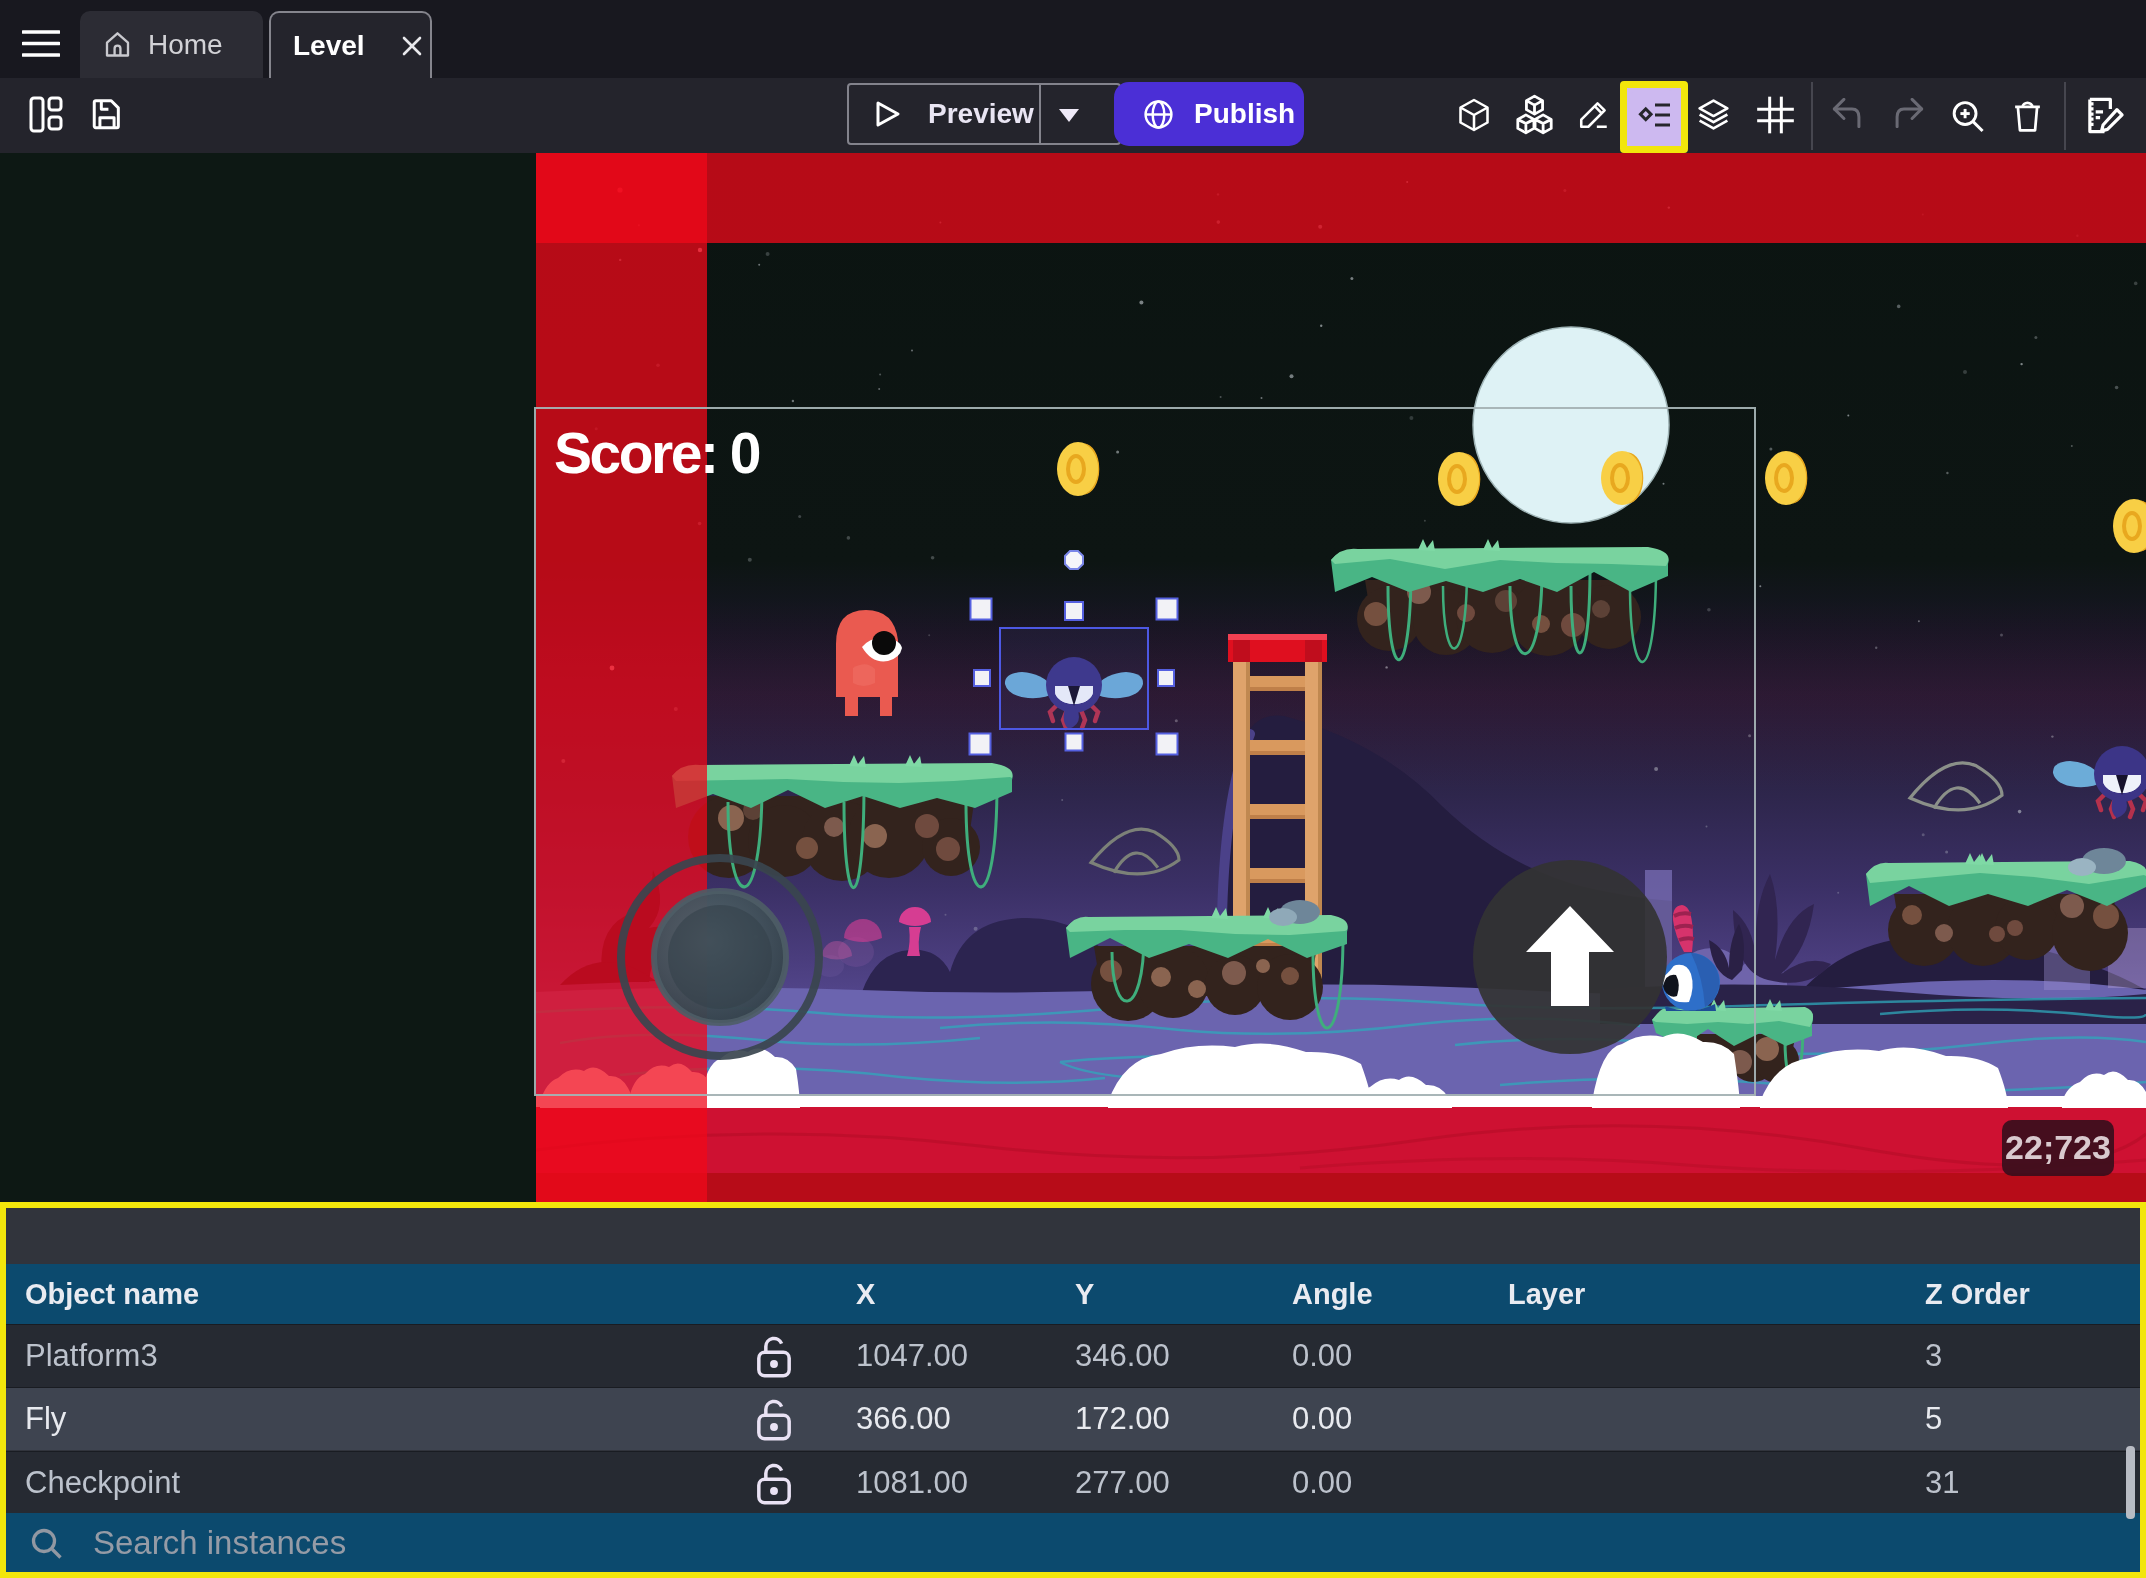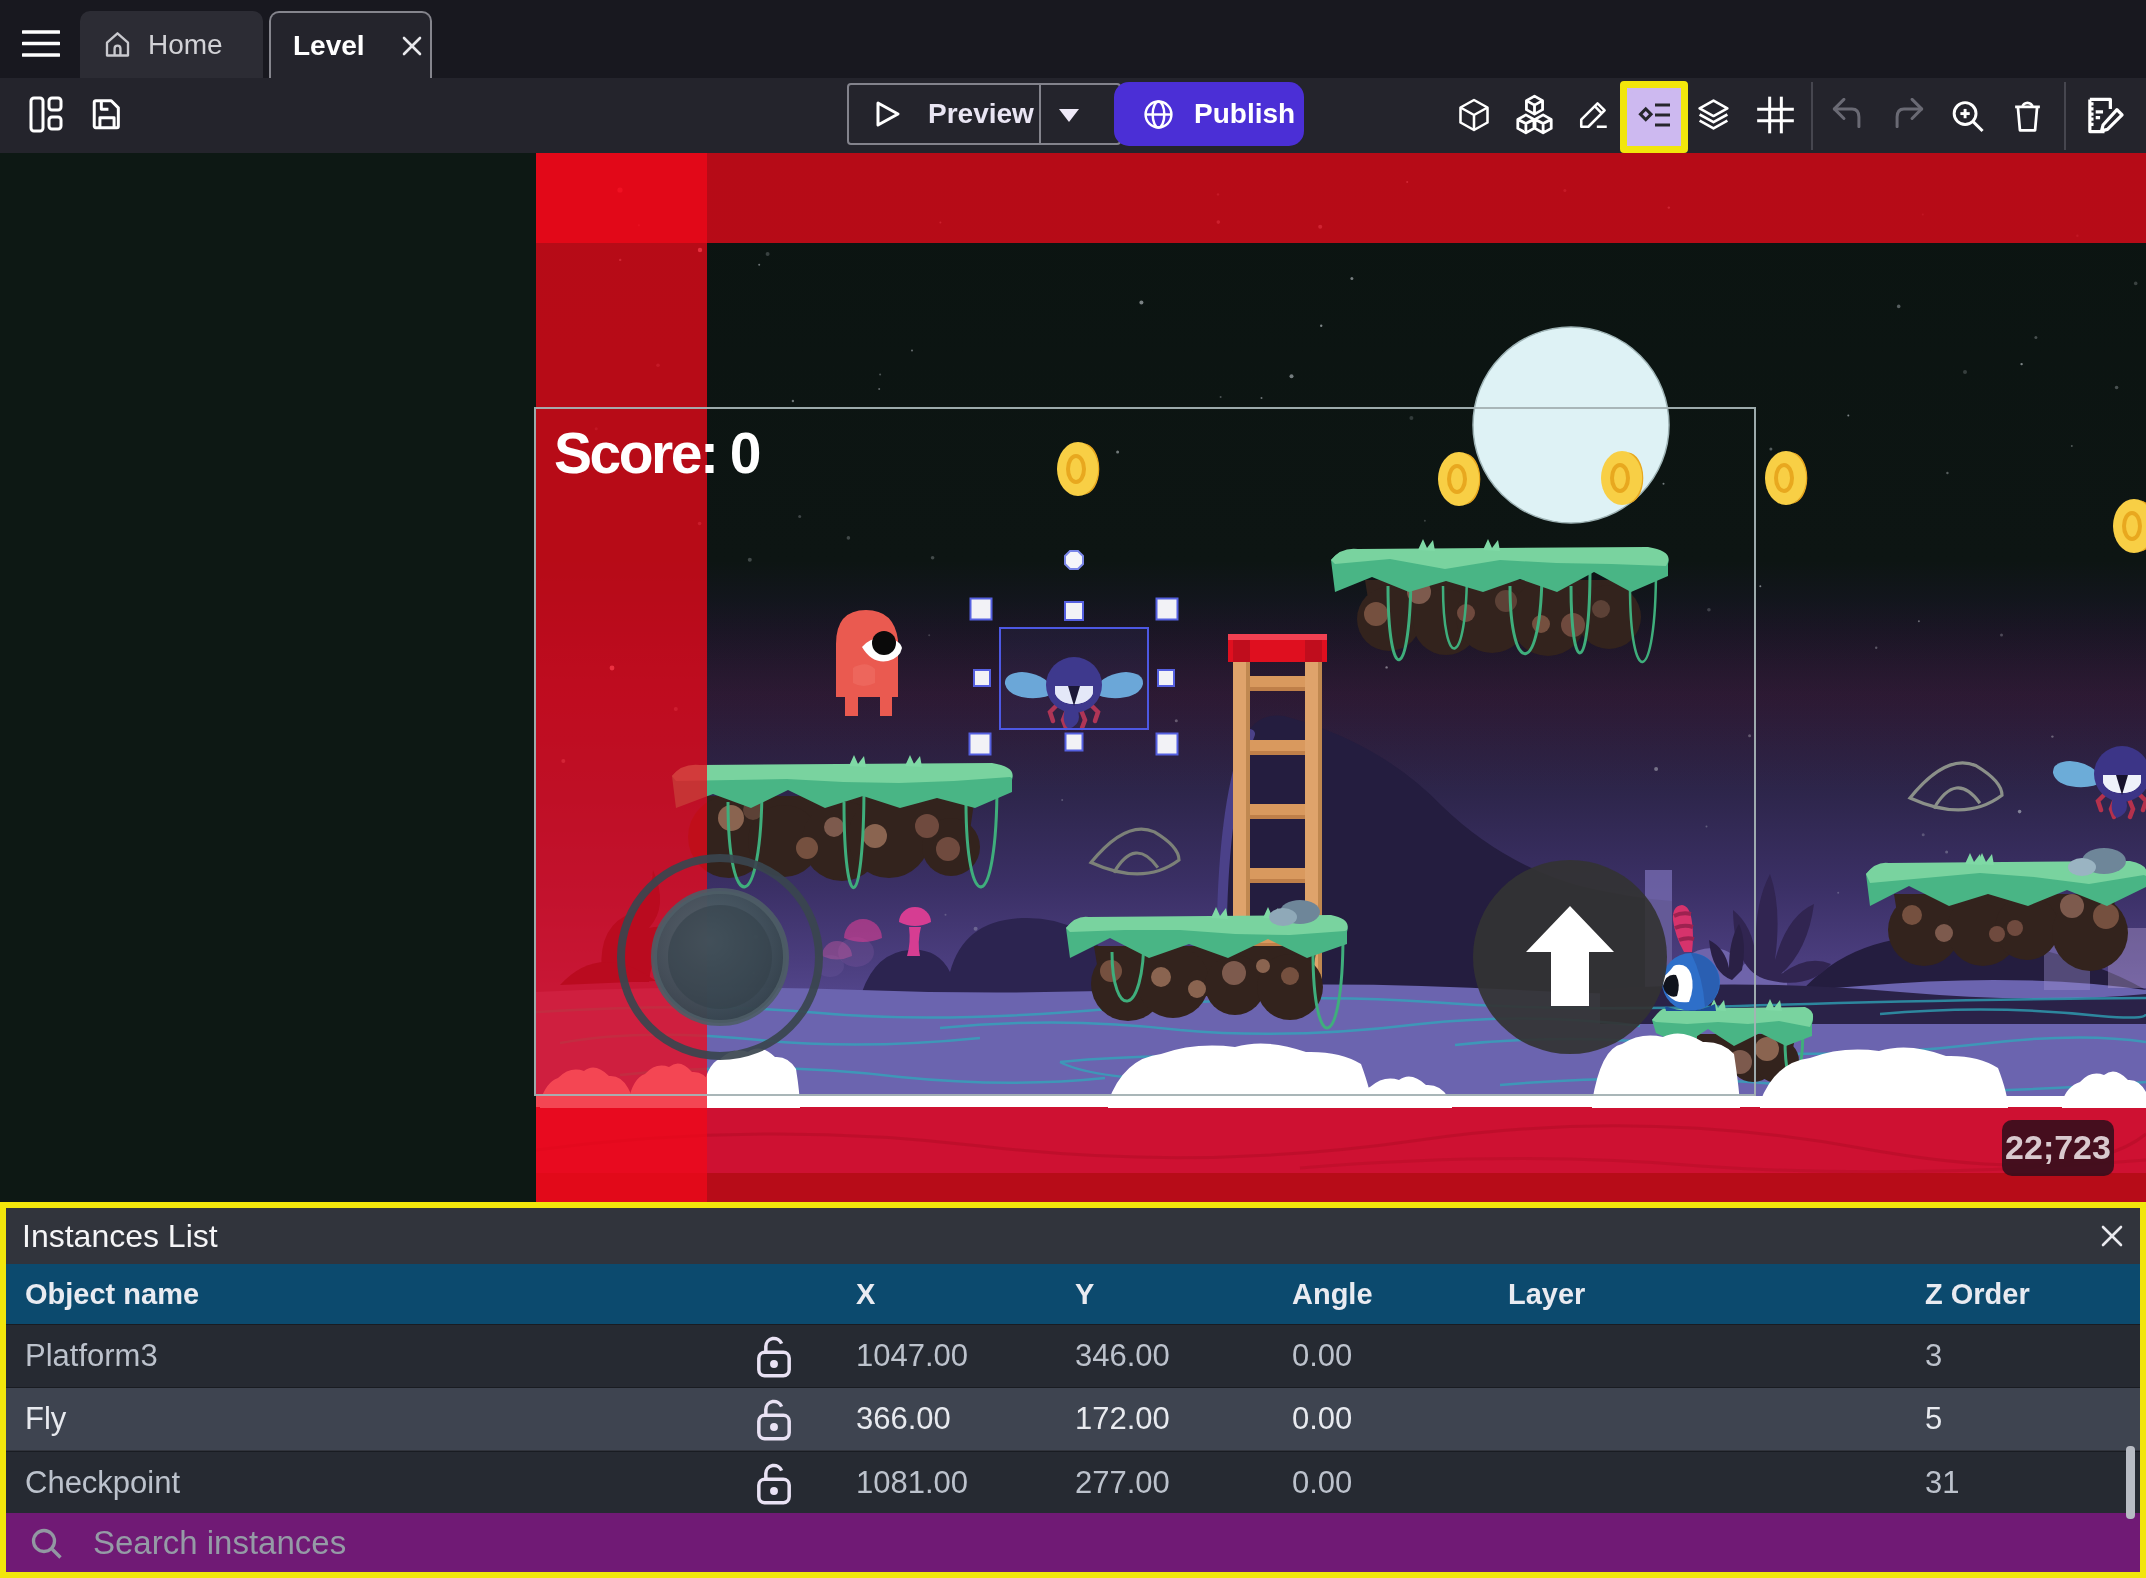--- a/index.html
+++ b/index.html
@@ -17,21 +17,21 @@
 #btn-publish { position:absolute; left:1114px; top:4px; width:190px; height:64px; background:#4b2fd6; border-radius:15px; display:flex; align-items:center; color:#fff; }
 
 #canvas { position:absolute; top:153px; left:0; width:2146px; height:1173px; background:#0d1814; }
 
 #panel { position:absolute; top:1202px; left:0; width:2146px; height:376px; background:#31343c; border:6px solid #f2e60b; }
 #panel .title { position:absolute; top:0; left:0; width:2134px; height:56px; background:#31343c; }
 #panel .hdr { position:absolute; top:56px; left:0; width:2134px; height:60px; background:#0c4a6e; }
 .row { position:absolute; left:0; width:2134px; height:63px; border-top:1px solid #191c22; }
 .cell { position:absolute; top:0; height:100%; display:flex; align-items:center; color:#bcc2cc; font-size:31px; }
 .hcell { position:absolute; top:0; height:100%; display:flex; align-items:center; color:#e9ebf1; font-size:29px; font-weight:bold; }
-#search { position:absolute; top:305px; left:0; width:2134px; height:59px; background:#701a75; }
+#search { position:absolute; top:305px; left:0; width:2134px; height:59px; background:#0c4a6e; }
 </style></head>
 <body>
 <div id="page">
 
 <div id="tabbar">
   <svg class="abs" style="top:29px;left:22px" width="38" height="30" viewBox="0 0 38 30">
         <g stroke="#fff" stroke-width="3.6" stroke-linecap="round">
           <line x1="1" y1="3" x2="37" y2="3"></line>
           <line x1="1" y1="14.5" x2="37" y2="14.5"></line>
           <line x1="1" y1="26" x2="37" y2="26"></line>
@@ -547,27 +547,20 @@
         <path d="M1070 551 l8 0 5 5 0 8 -5 5 -8 0 -5 -5 0 -8 Z" fill="#f5f5fa" stroke="#7a86e8" stroke-width="2"></path>
 
 <g>
           <rect x="2002" y="1120" width="112" height="56" rx="10" fill="#3a0e1c" opacity="0.92"></rect>
 <text x="2058" y="1159" text-anchor="middle" font-family="'Liberation Sans',sans-serif" font-size="34" font-weight="bold" fill="#d9c9ce">22;723</text>
         </g>
 </svg>
 </div>
 
 <div id="panel">
-  <div class="title">
-    <span style="position:absolute;left:16px;top:10px;font-size:32px;color:#f5f5f7">Instances List</span>
-    <svg style="position:absolute;left:2092px;top:14px" width="28" height="28" viewBox="0 0 28 28" stroke="#e9e9ee" stroke-width="2.6" stroke-linecap="round">
-          <line x1="5" y1="5" x2="23" y2="23"></line>
-          <line x1="23" y1="5" x2="5" y2="23"></line>
-        </svg>
-  </div>
   <div class="hdr">
     <div class="hcell" style="left:19px">Object name</div>
     <div class="hcell" style="left:850px">X</div>
     <div class="hcell" style="left:1069px">Y</div>
     <div class="hcell" style="left:1286px">Angle</div>
     <div class="hcell" style="left:1502px">Layer</div>
     <div class="hcell" style="left:1919px">Z Order</div>
   </div>
   <div class="row" style="top:116px;background:#262a32">
     <div class="cell" style="left:19px">Platform3</div>

